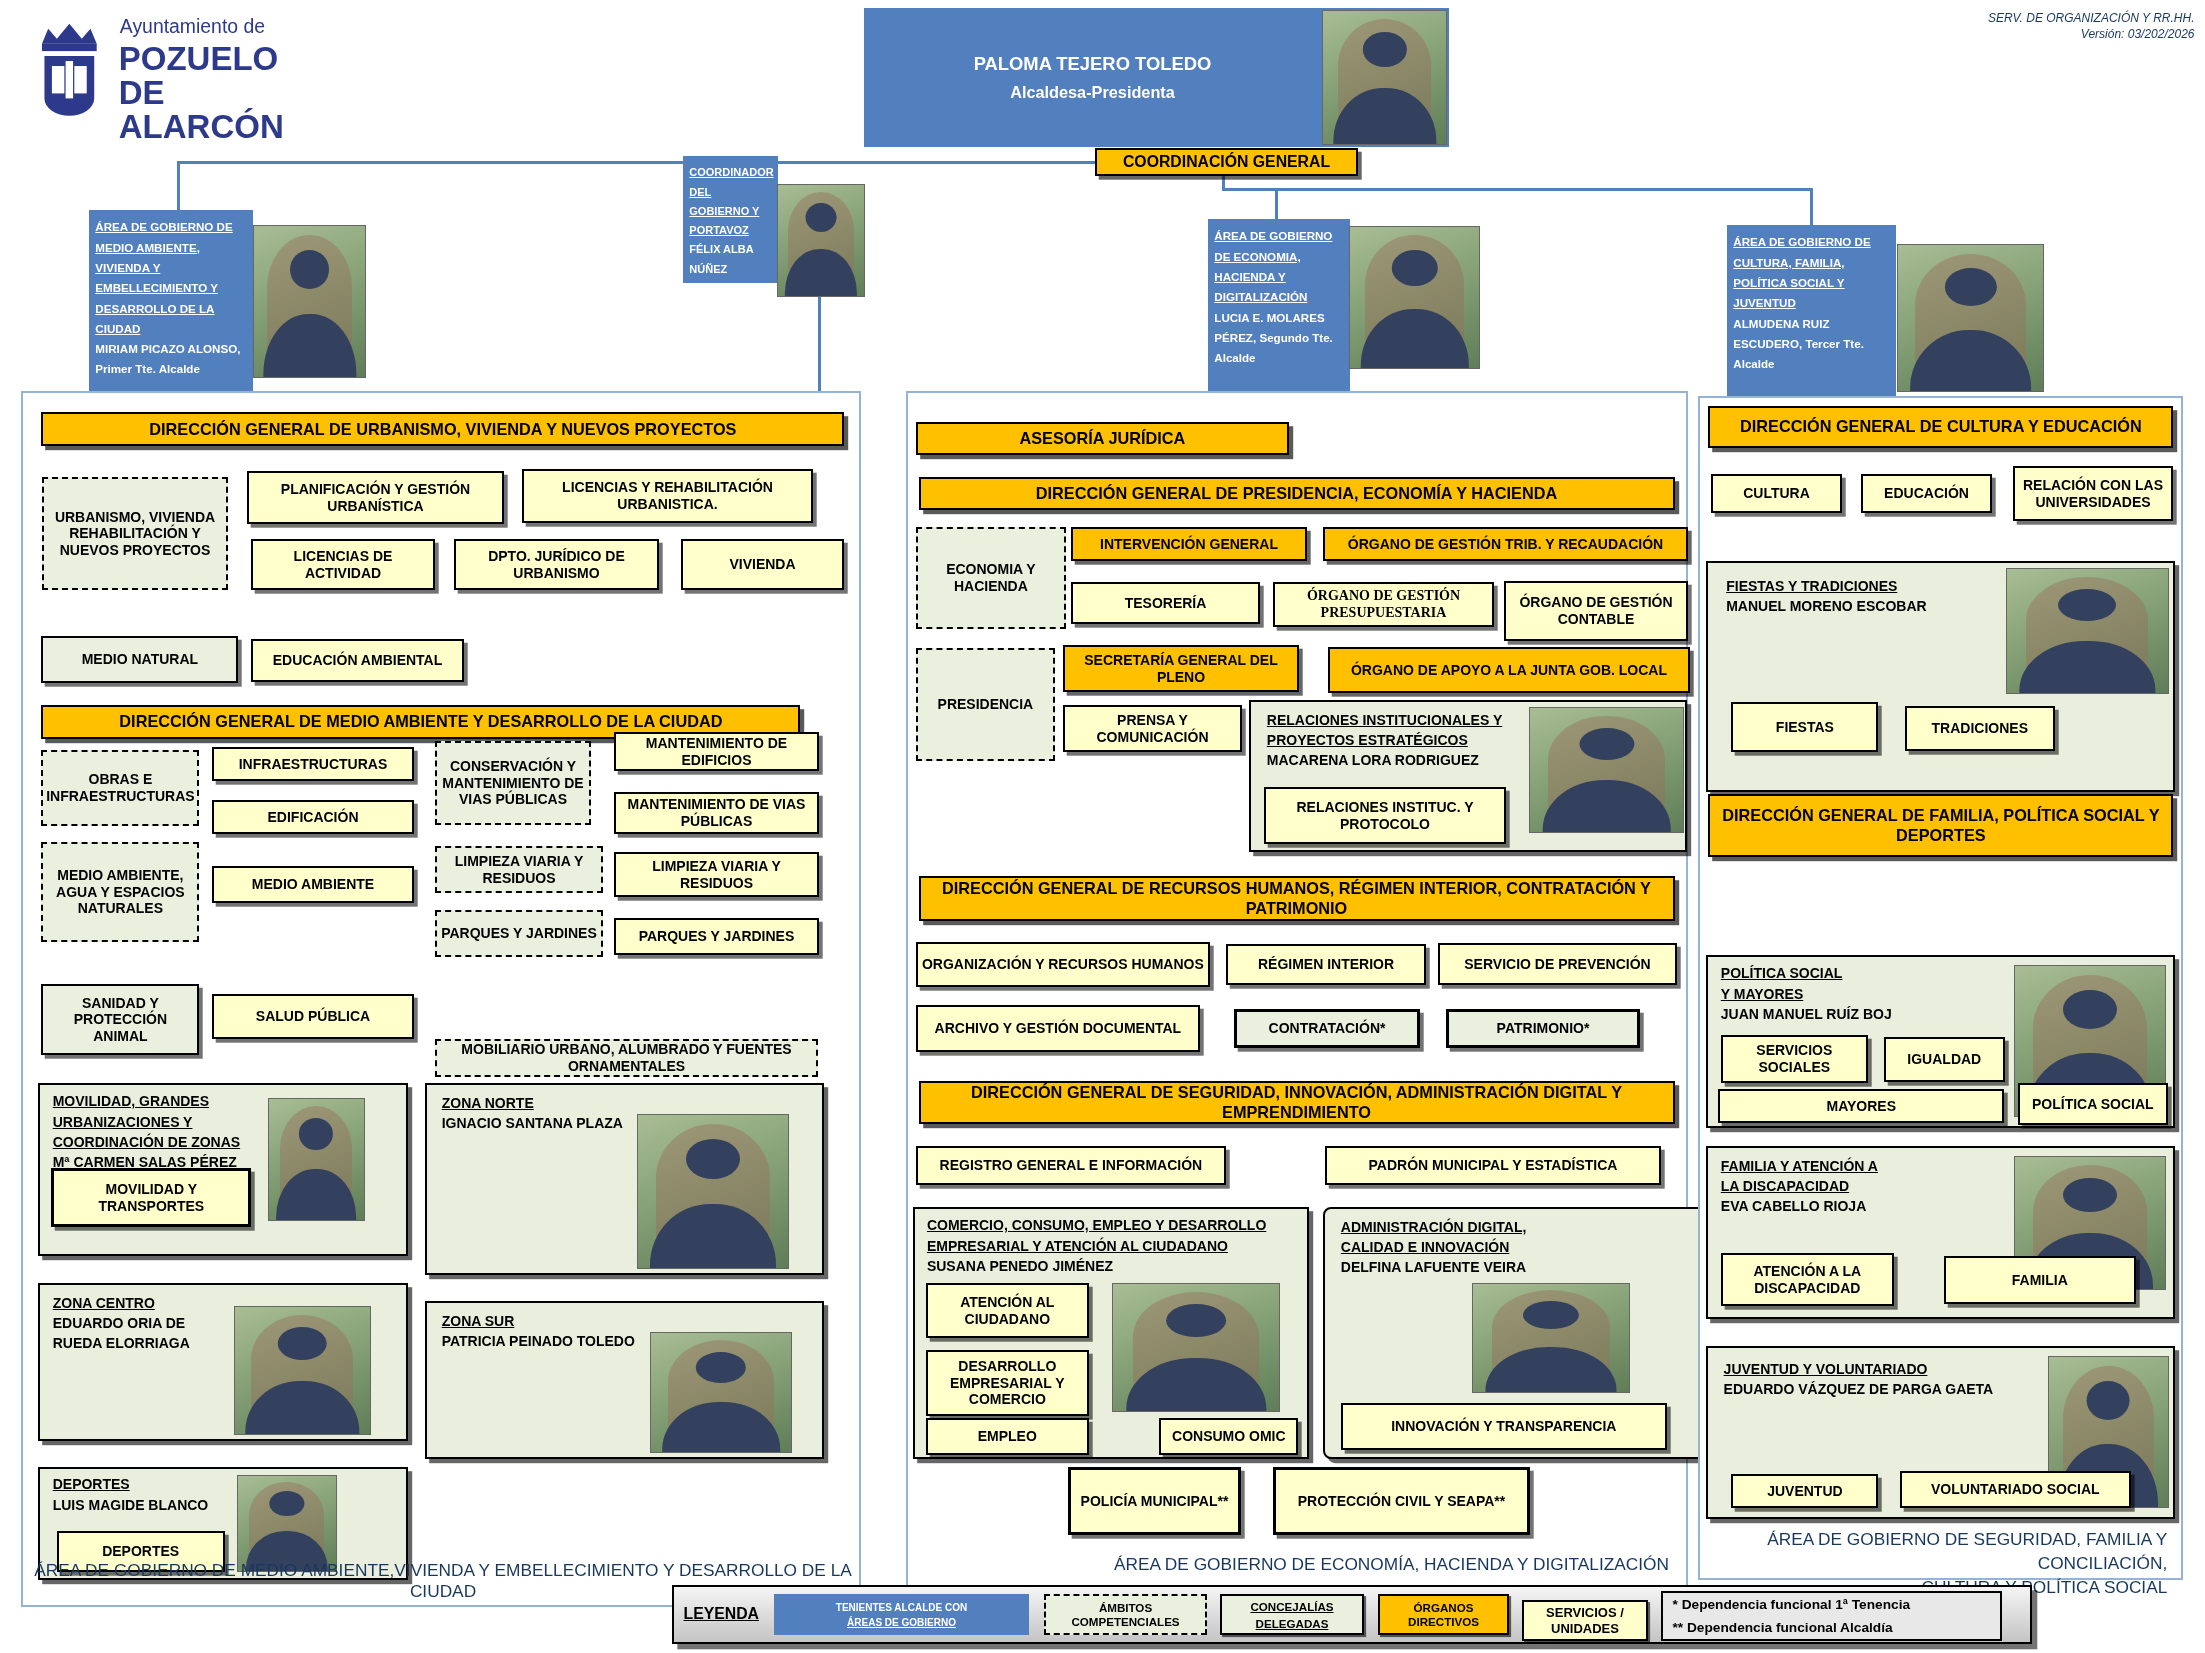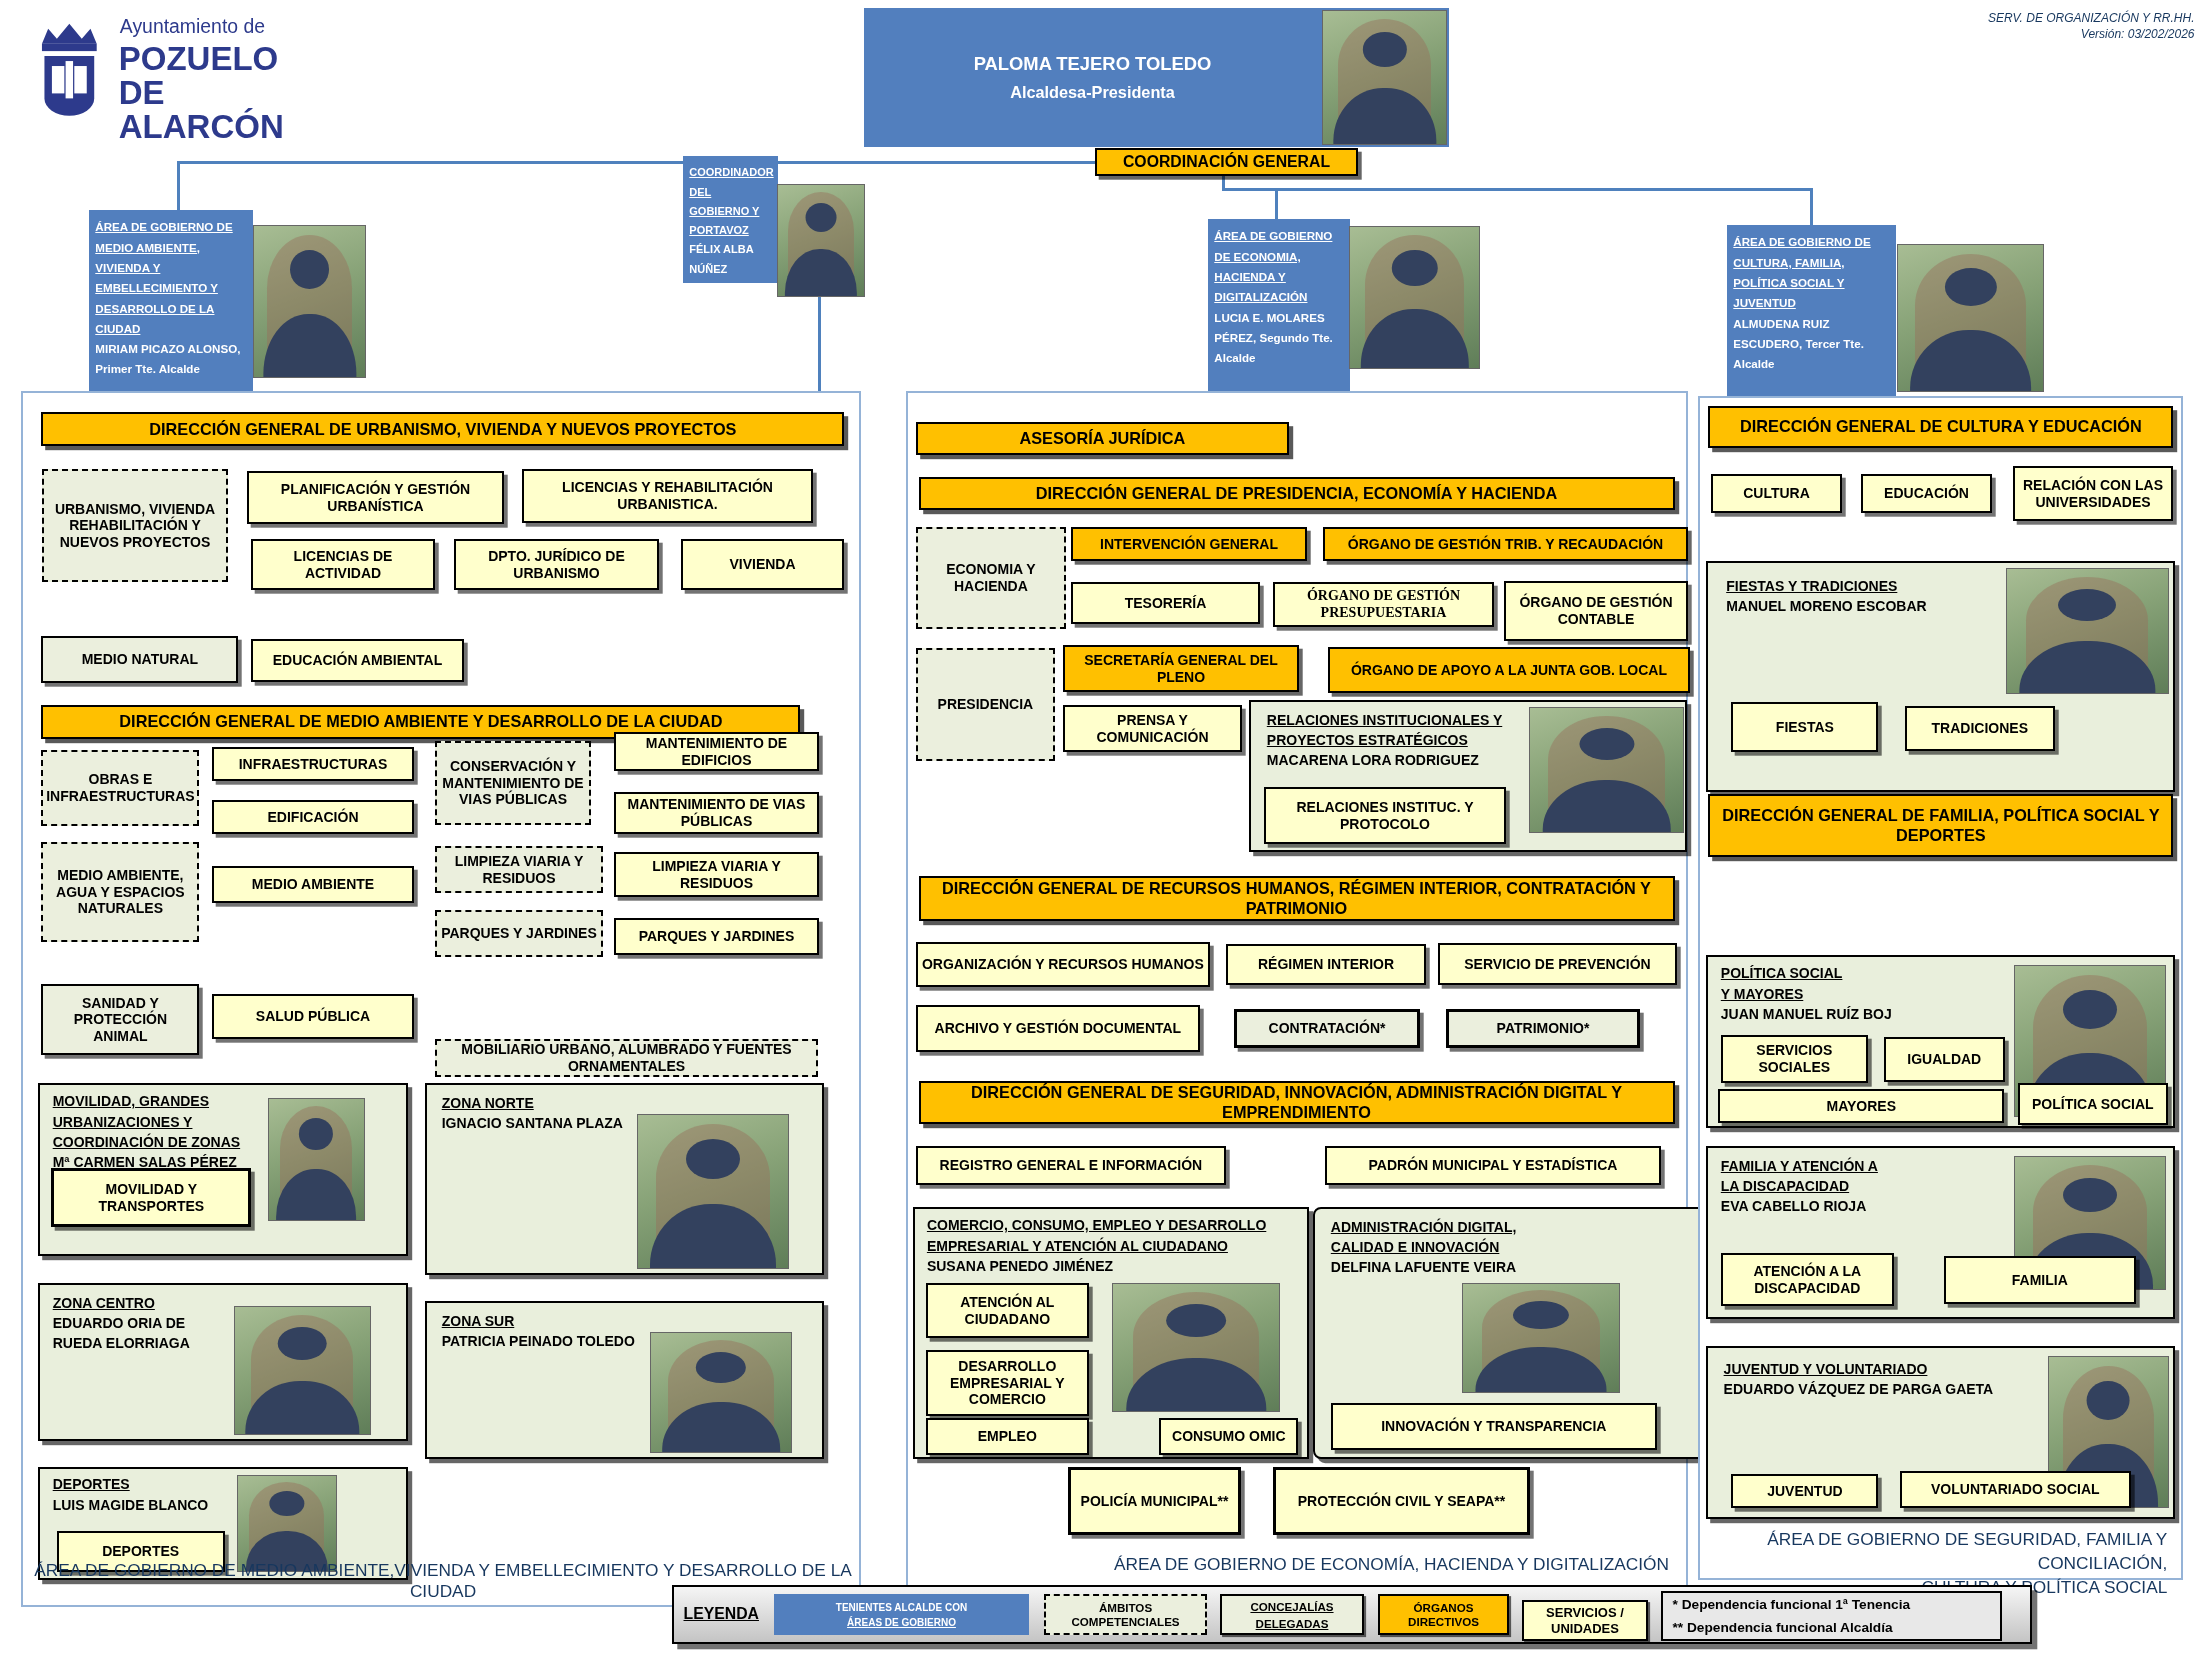--- a/index.html
+++ b/index.html
@@ -134,21 +134,21 @@
       <div class="arch"></div>
       <div class="ph-head"></div>
       <div class="ph-torso"></div>
     </div>
 
   <div class="panel" style="left:21px;top:391px;width:840px;height:1216px;">
     <div class="bx hdr" style="left:18.4px;top:19.4px;width:803px;height:34px;">
         <span>DIRECCIÓN GENERAL DE URBANISMO, VIVIENDA Y NUEVOS PROYECTOS</span>
       </div>
 
-    <div class="bx dbox" style="left:19px;top:76px;width:186px;height:113px;">
+    <div class="bx dbox" style="left:19px;top:84px;width:186px;height:113px;">
         <span>URBANISMO, VIVIENDA REHABILITACIÓN Y NUEVOS PROYECTOS</span>
       </div>
     <div class="bx ybox" style="left:224px;top:78px;width:257px;height:53px;">
         <span>PLANIFICACIÓN Y GESTIÓN URBANÍSTICA</span>
       </div>
     <div class="bx ybox" style="left:499px;top:76px;width:291px;height:54px;">
         <span>LICENCIAS Y REHABILITACIÓN URBANISTICA.</span>
       </div>
     <div class="bx ybox" style="left:228px;top:146px;width:184px;height:51px;">
         <span>LICENCIAS DE ACTIVIDAD</span>
@@ -394,21 +394,21 @@
           <span>DESARROLLO EMPRESARIAL Y COMERCIO</span>
         </div>
       <div class="bx ybox" style="left:10.5px;top:209px;width:163px;height:37px;">
           <span>EMPLEO</span>
         </div>
       <div class="bx ybox" style="left:244px;top:209px;width:139px;height:37px;">
           <span>CONSUMO OMIC</span>
         </div>
     </div>
 
-    <div class="container" style="left:405px;top:814px;width:420px;height:252px;border-radius:8px;">
+    <div class="container" style="left:415px;top:814px;width:420px;height:252px;border-radius:8px;">
       <div class="ct-title" style="left:15.8px;top:7.9px;width:326px;">
         <span class="u">ADMINISTRACIÓN DIGITAL,</span>
         <span class="u">CALIDAD E INNOVACIÓN</span>
         <span>DELFINA LAFUENTE VEIRA</span>
       </div>
       <div class="photo" style="left:147px;top:74px;width:158px;height:110px;">
           <div class="arch"></div>
           <div class="ph-head"></div>
           <div class="ph-torso"></div>
         </div>

